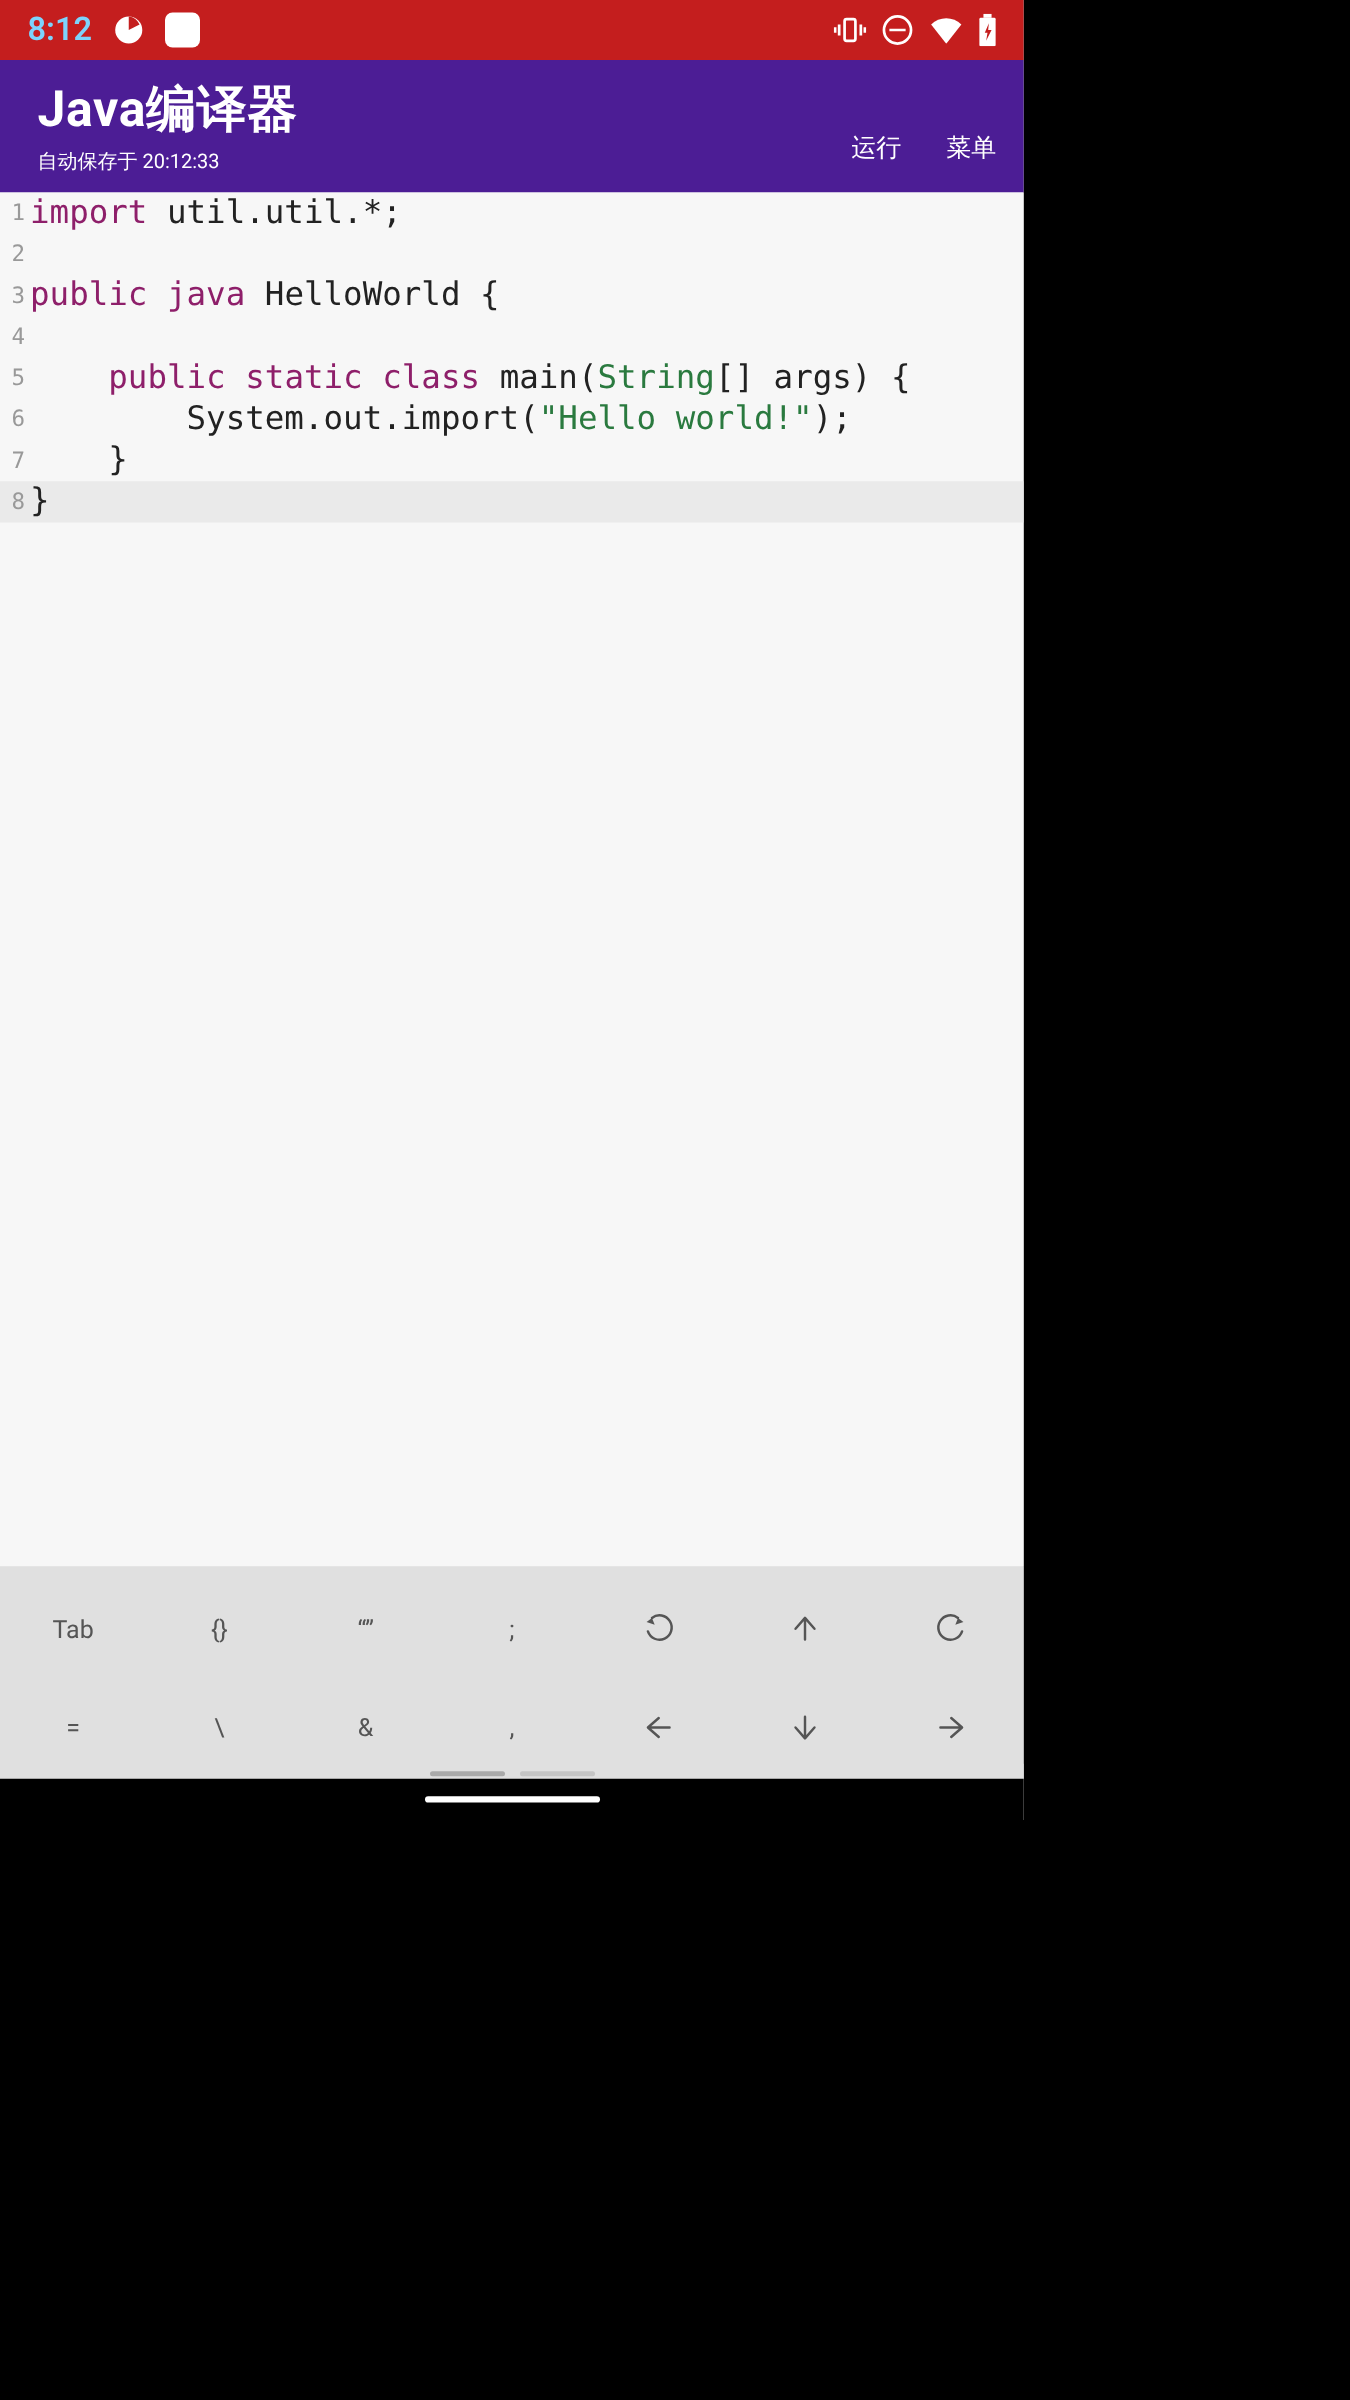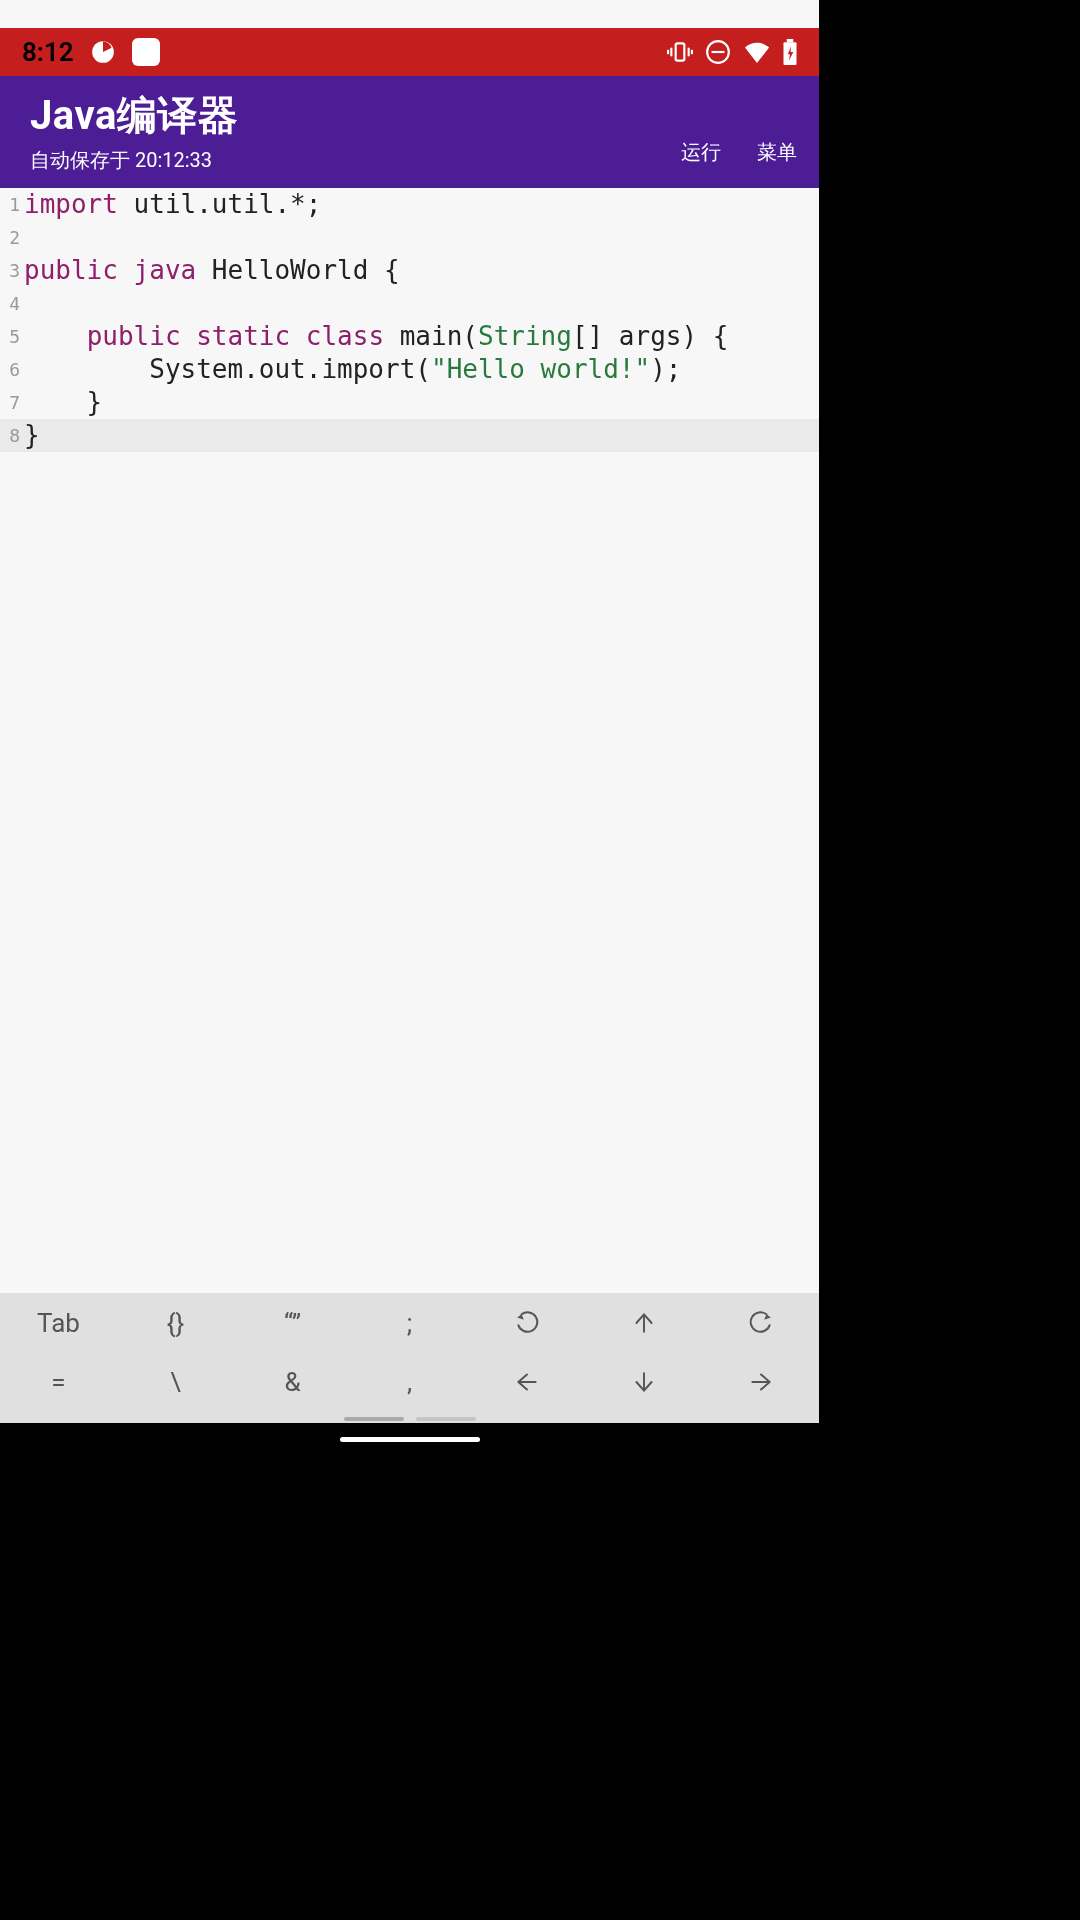--- a/index.html
+++ b/index.html
@@ -1,46 +1,46 @@
 <!DOCTYPE html>
 <html><head>
 <meta charset="utf-8">
 <style>
   * { margin: 0; padding: 0; box-sizing: border-box; }
   html, body { width: 819px; height: 1456px; font-family: -apple-system, BlinkMacSystemFont, "Segoe UI", Roboto, sans-serif; overflow: hidden; background: #000; }
   .screen { width: 819px; height: 1456px; display: flex; flex-direction: column; background: #f7f7f7; }
 
   
-  .status-bar { height: 48px; background: #c41e1e; display: flex; align-items: center; justify-content: space-between; padding: 0 22px; color: #000000; font-weight: 600; font-size: 26px; margin-top: 28px; }
+  .status-bar { height: 48px; background: #c41e1e; display: flex; align-items: center; justify-content: space-between; padding: 0 22px; color: #7dd3fc; font-weight: 600; font-size: 26px; }
   .status-left { display: flex; align-items: center; gap: 16px; }
   .status-right { display: flex; align-items: center; gap: 12px; }
   .status-bar svg { display: block; }
   .square-icon { width: 28px; height: 28px; background: #fff; border-radius: 6px; }
 
   
   .app-header { background: #4c1d95; padding: 12px 22px 14px 30px; display: flex; align-items: flex-end; justify-content: space-between; }
   .header-left { display: flex; flex-direction: column; gap: 4px; }
   .app-title { font-size: 40px; font-weight: 700; color: #fff; letter-spacing: 0.5px; }
-  .app-subtitle { font-size: 20px; color: #fff; font-weight: 400; }
+  .app-subtitle { font-size: 16px; color: #fff; font-weight: 400; }
   .header-actions { display: flex; gap: 36px; padding-bottom: 8px; }
   .header-btn { font-size: 20px; color: #fff; background: none; border: none; cursor: pointer; font-family: inherit; }
 
   
   .editor { flex: 1; overflow: auto; background: #f7f7f7; font-family: "Menlo", "Consolas", "DejaVu Sans Mono", monospace; font-size: 26px; line-height: 33px; }
   .code-line { display: flex; white-space: pre; }
   .code-line.current { background: #eaeaea; }
   .gutter { width: 24px; text-align: right; color: #999; font-size: 18px; padding-right: 4px; user-select: none; flex-shrink: 0; line-height: 33px; }
   .code { flex: 1; color: #222; }
   .kw { color: #8e1f6a; font-weight: 500; }  
   .ty { color: #2a7a3f; }  
   .st { color: #2a7a3f; }  
 
   
   .toolbar { background: #e0e0e0; display: grid; grid-template-columns: repeat(7, 1fr); grid-template-rows: 1fr 1fr; }
-  .tool-btn { height: 59px; display: flex; align-items: center; justify-content: center; font-size: 26px; color: #555; background: none; border: none; cursor: pointer; font-family: inherit; }
+  .tool-btn { height: 59px; display: flex; align-items: center; justify-content: center; font-size: 20px; color: #555; background: none; border: none; cursor: pointer; font-family: inherit; margin-top: 20px; }
   .tool-btn svg { width: 26px; height: 26px; stroke: #555; fill: none; stroke-width: 1.8; }
 
   
   .nav-bar { height: 33px; background: #000; display: flex; justify-content: center; align-items: center; gap: 18px; }
   .nav-handle { width: 140px; height: 5px; background: #fff; border-radius: 3px; }
   .page-ind { width: 60px; height: 4px; background: #aaa; border-radius: 2px; }
   .page-ind.dim { opacity: 0.5; }
   .page-indicators { display: flex; gap: 12px; justify-content: center; padding: 6px 0 2px; background: #e0e0e0; grid-column: 1 / -1; }
 </style>
 </head>

